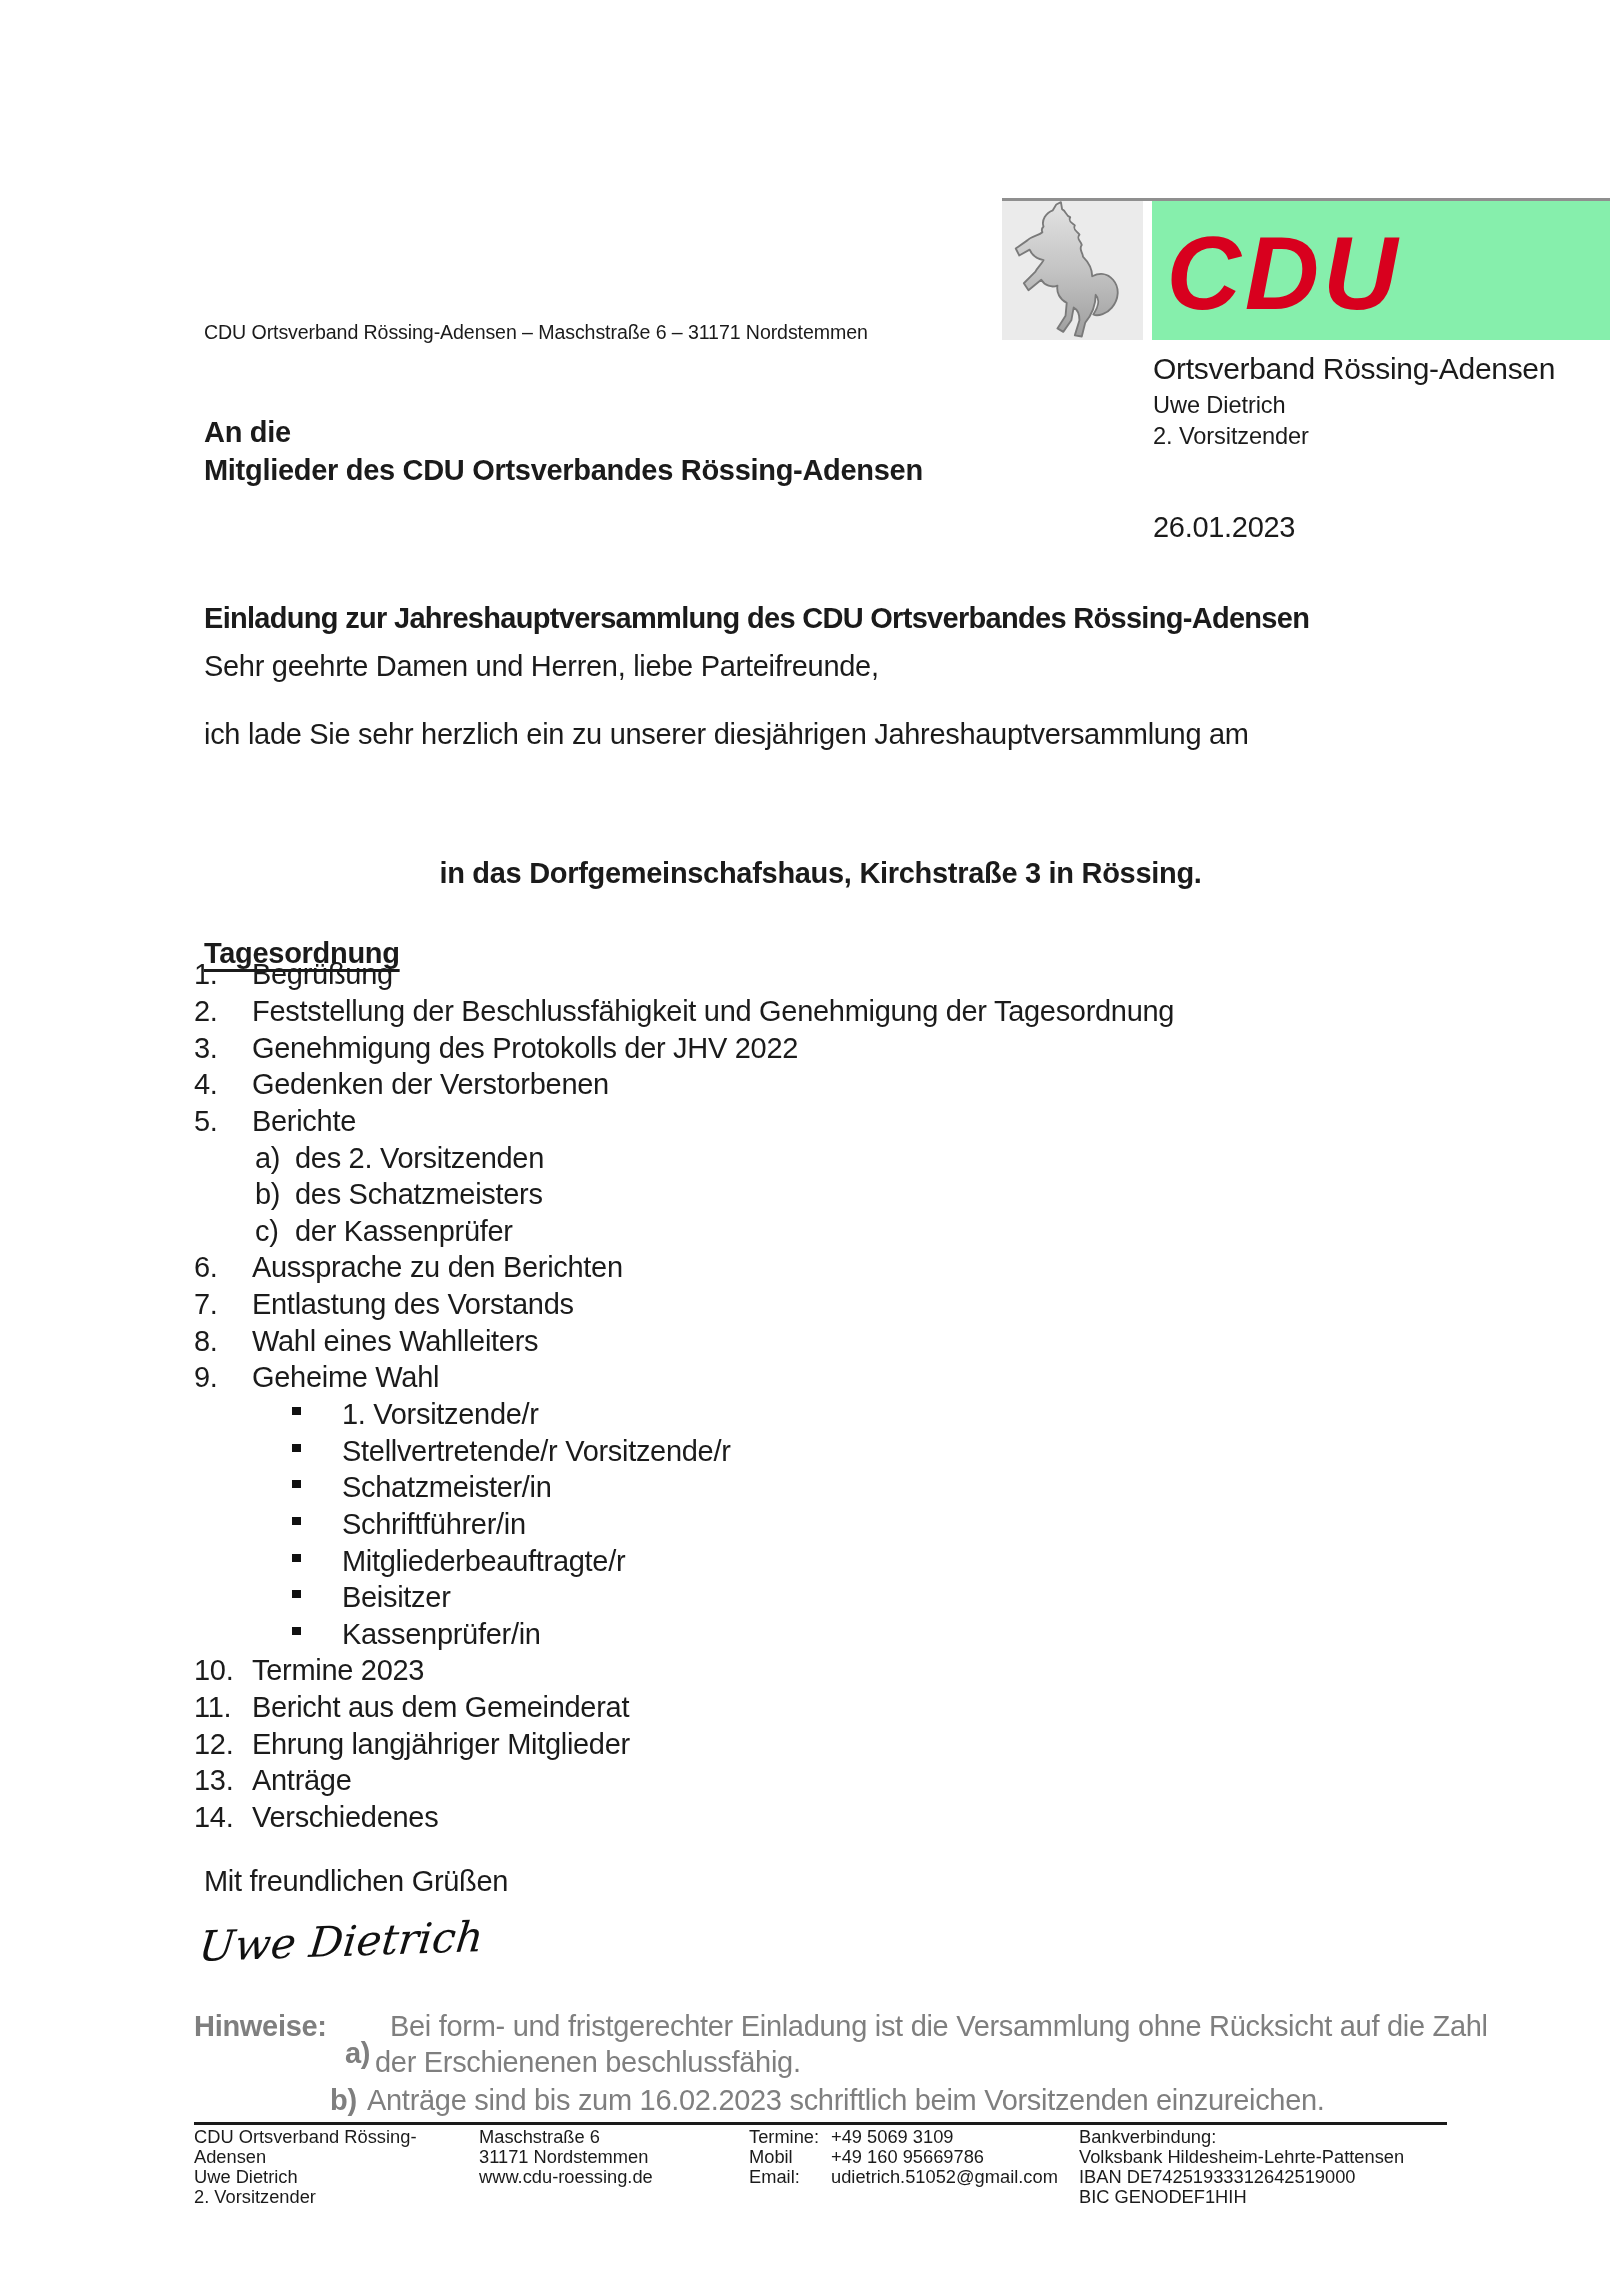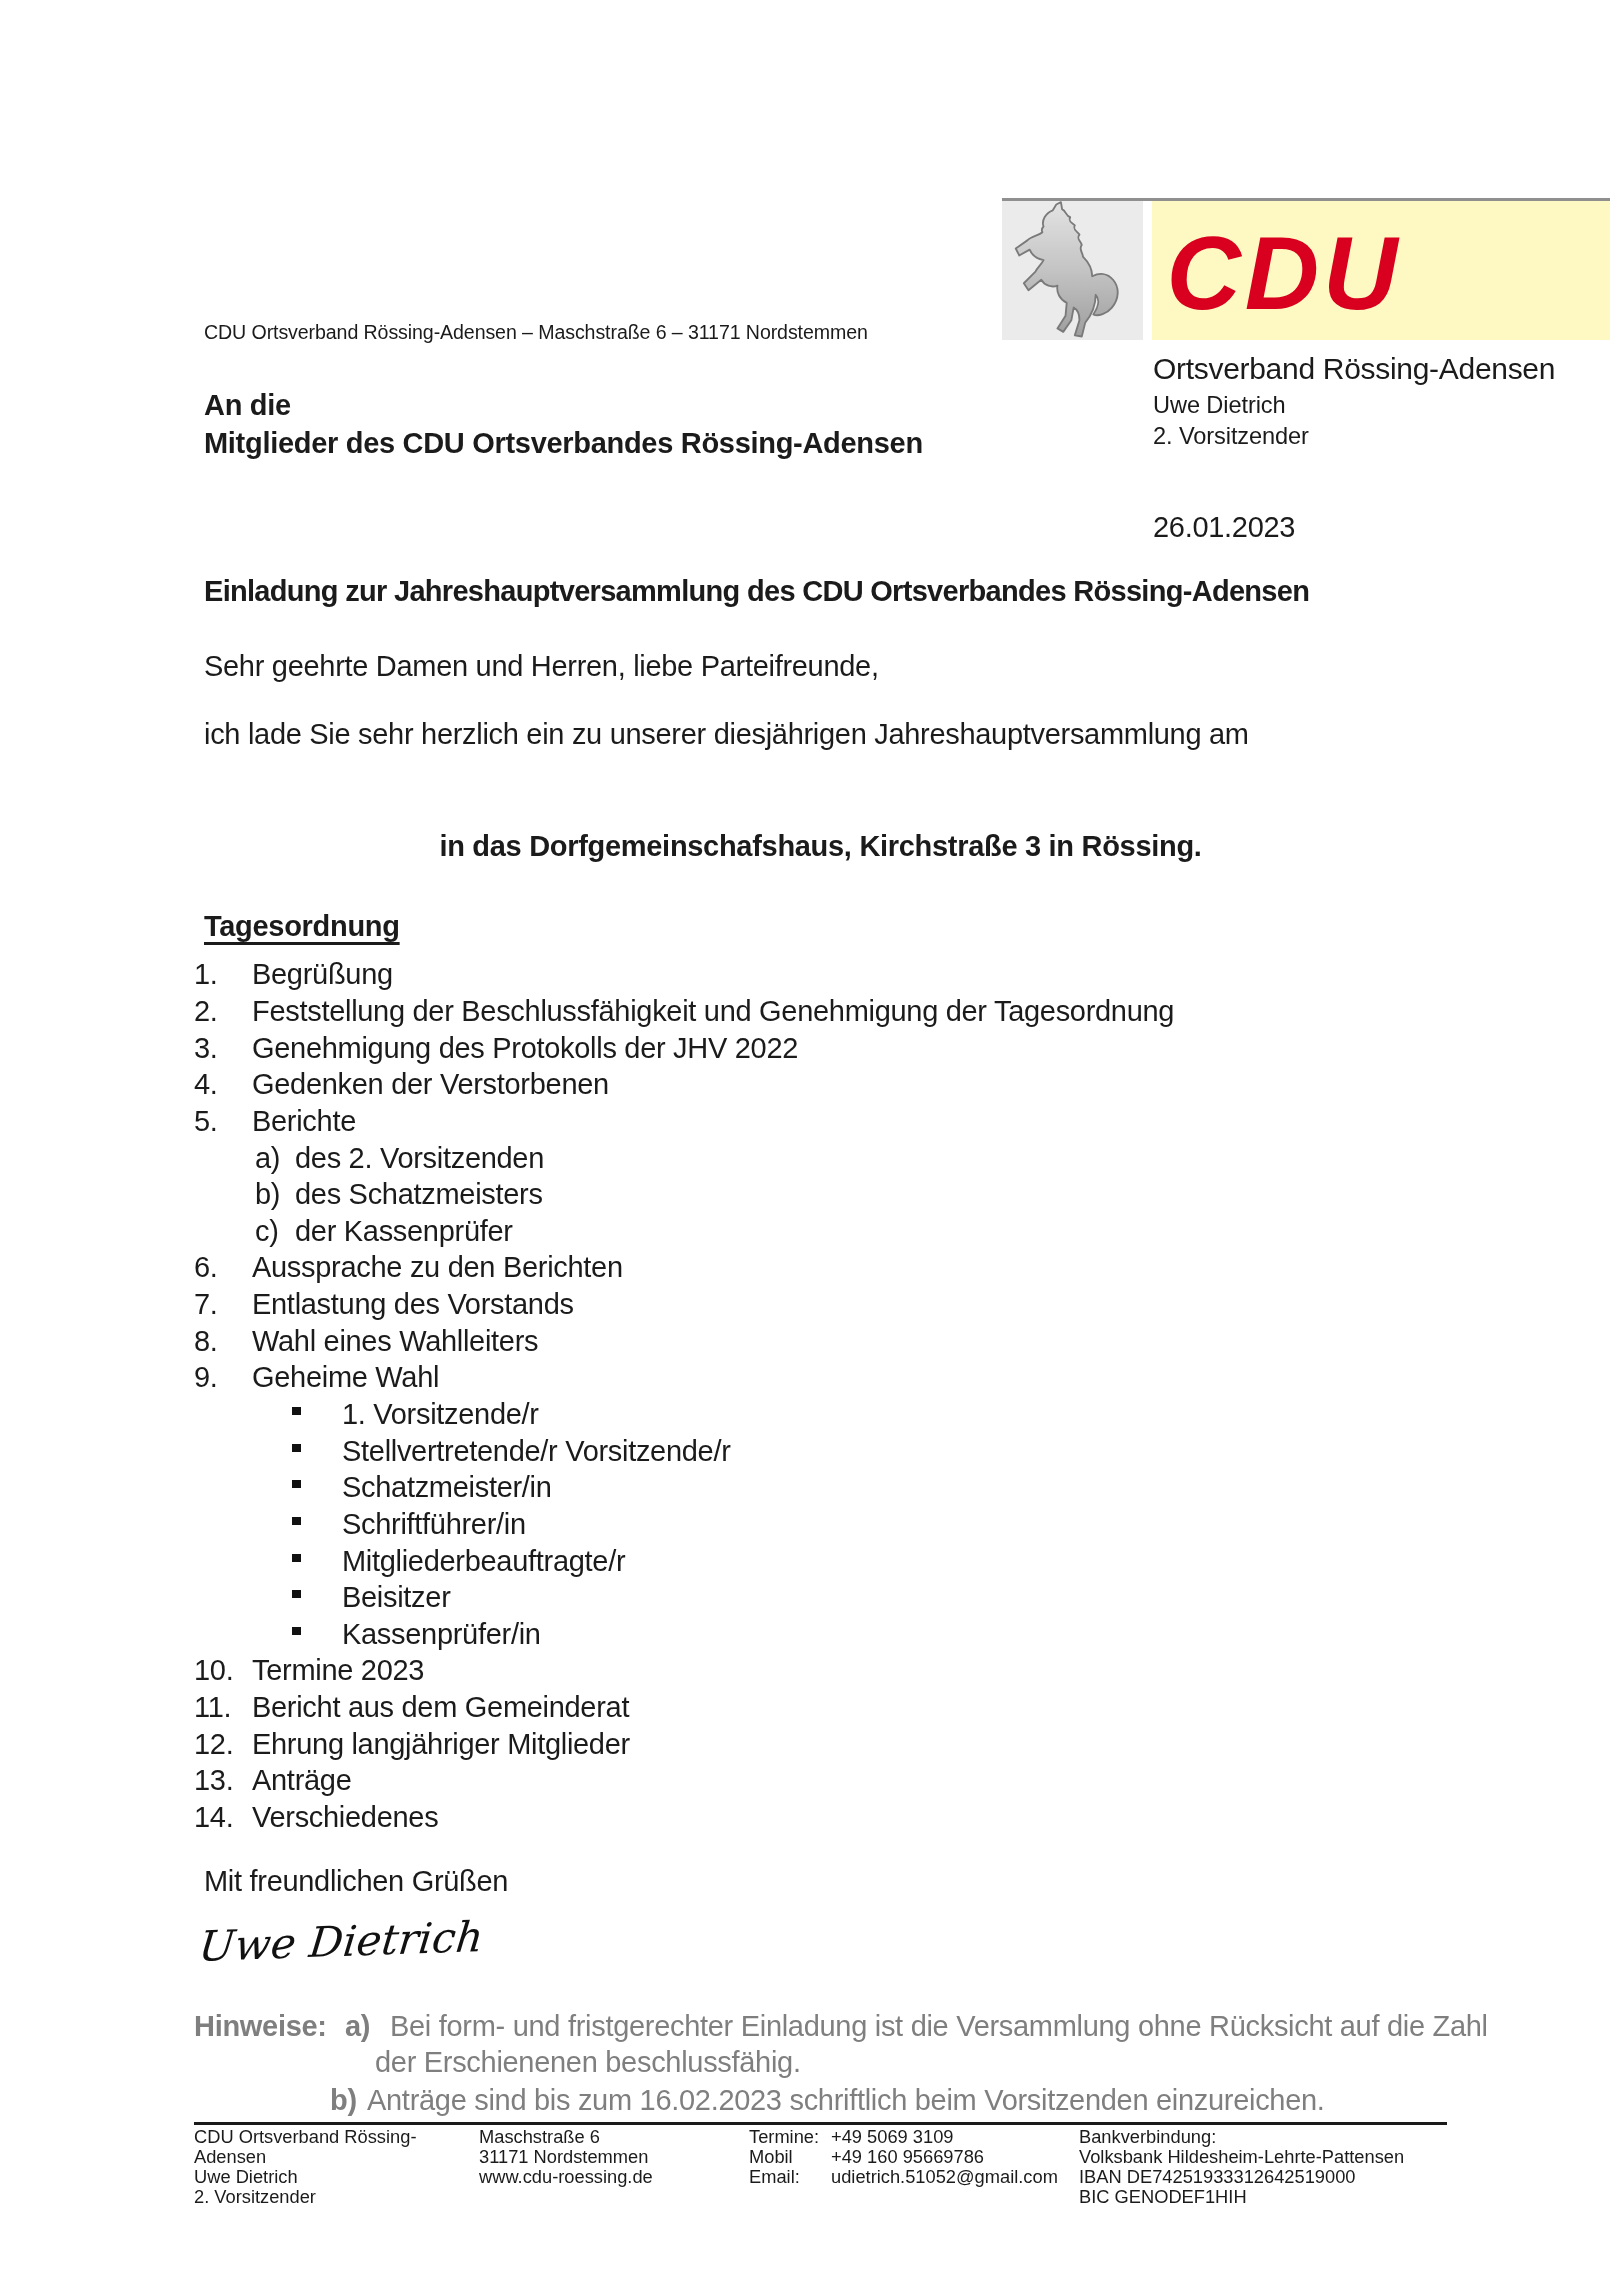--- a/index.html
+++ b/index.html
@@ -2,28 +2,28 @@
 <html style="font-size:10.5px"><head>
 <meta charset="utf-8">
 <style>
   html,body{margin:0;padding:0;background:#888;}
   #page{
     position:relative;width:1623px;height:2295px;background:#ffffff;
     font-family:"Liberation Sans", sans-serif;color:#1b1b1b;overflow:hidden;
   }
   .abs{position:absolute;}
   .t{font-size:29px;line-height:37px;letter-spacing:-0.3px;white-space:nowrap;}
-  .b{font-weight:bold;}
+  .b{font-weight:bold;margin-top:27px;}
   .small{font-size:19.6px;letter-spacing:-0.1px;}
   .center{width:1253px;left:194px;text-align:center;}
   
   #logo{left:1002px;top:198px;width:608px;height:142px;}
   #logo .strip{position:absolute;left:0;top:0;width:608px;height:3.3px;background:#8f8f8f;}
   #logo .horse-cell{position:absolute;left:0;top:3.3px;width:141px;height:139px;background:#ebebeb;}
-  #logo .cdu-cell{position:absolute;left:150px;top:3.3px;width:458px;height:139px;background:#fef9c3;
+  #logo .cdu-cell{position:absolute;left:150px;top:3.3px;width:458px;height:139px;background:#86efac;
     display:flex;align-items:center;}
   #logo .cdu-word{font-size:103px;font-weight:bold;font-style:italic;letter-spacing:3.9px;
     color:#d8001e;padding-left:14.4px;transform:translateY(2.6px);}
   .office-line1{font-size:30px;letter-spacing:-0.3px;}
   .office-line2{font-size:23.6px;letter-spacing:-0.1px;}
   
   .arow{position:absolute;font-size:29px;line-height:37px;letter-spacing:-0.3px;white-space:nowrap;}
   .arow .m1{position:absolute;left:0px;}
   .arow .t1{position:absolute;left:58px;}
   .arow .m2{position:absolute;left:61px;}

